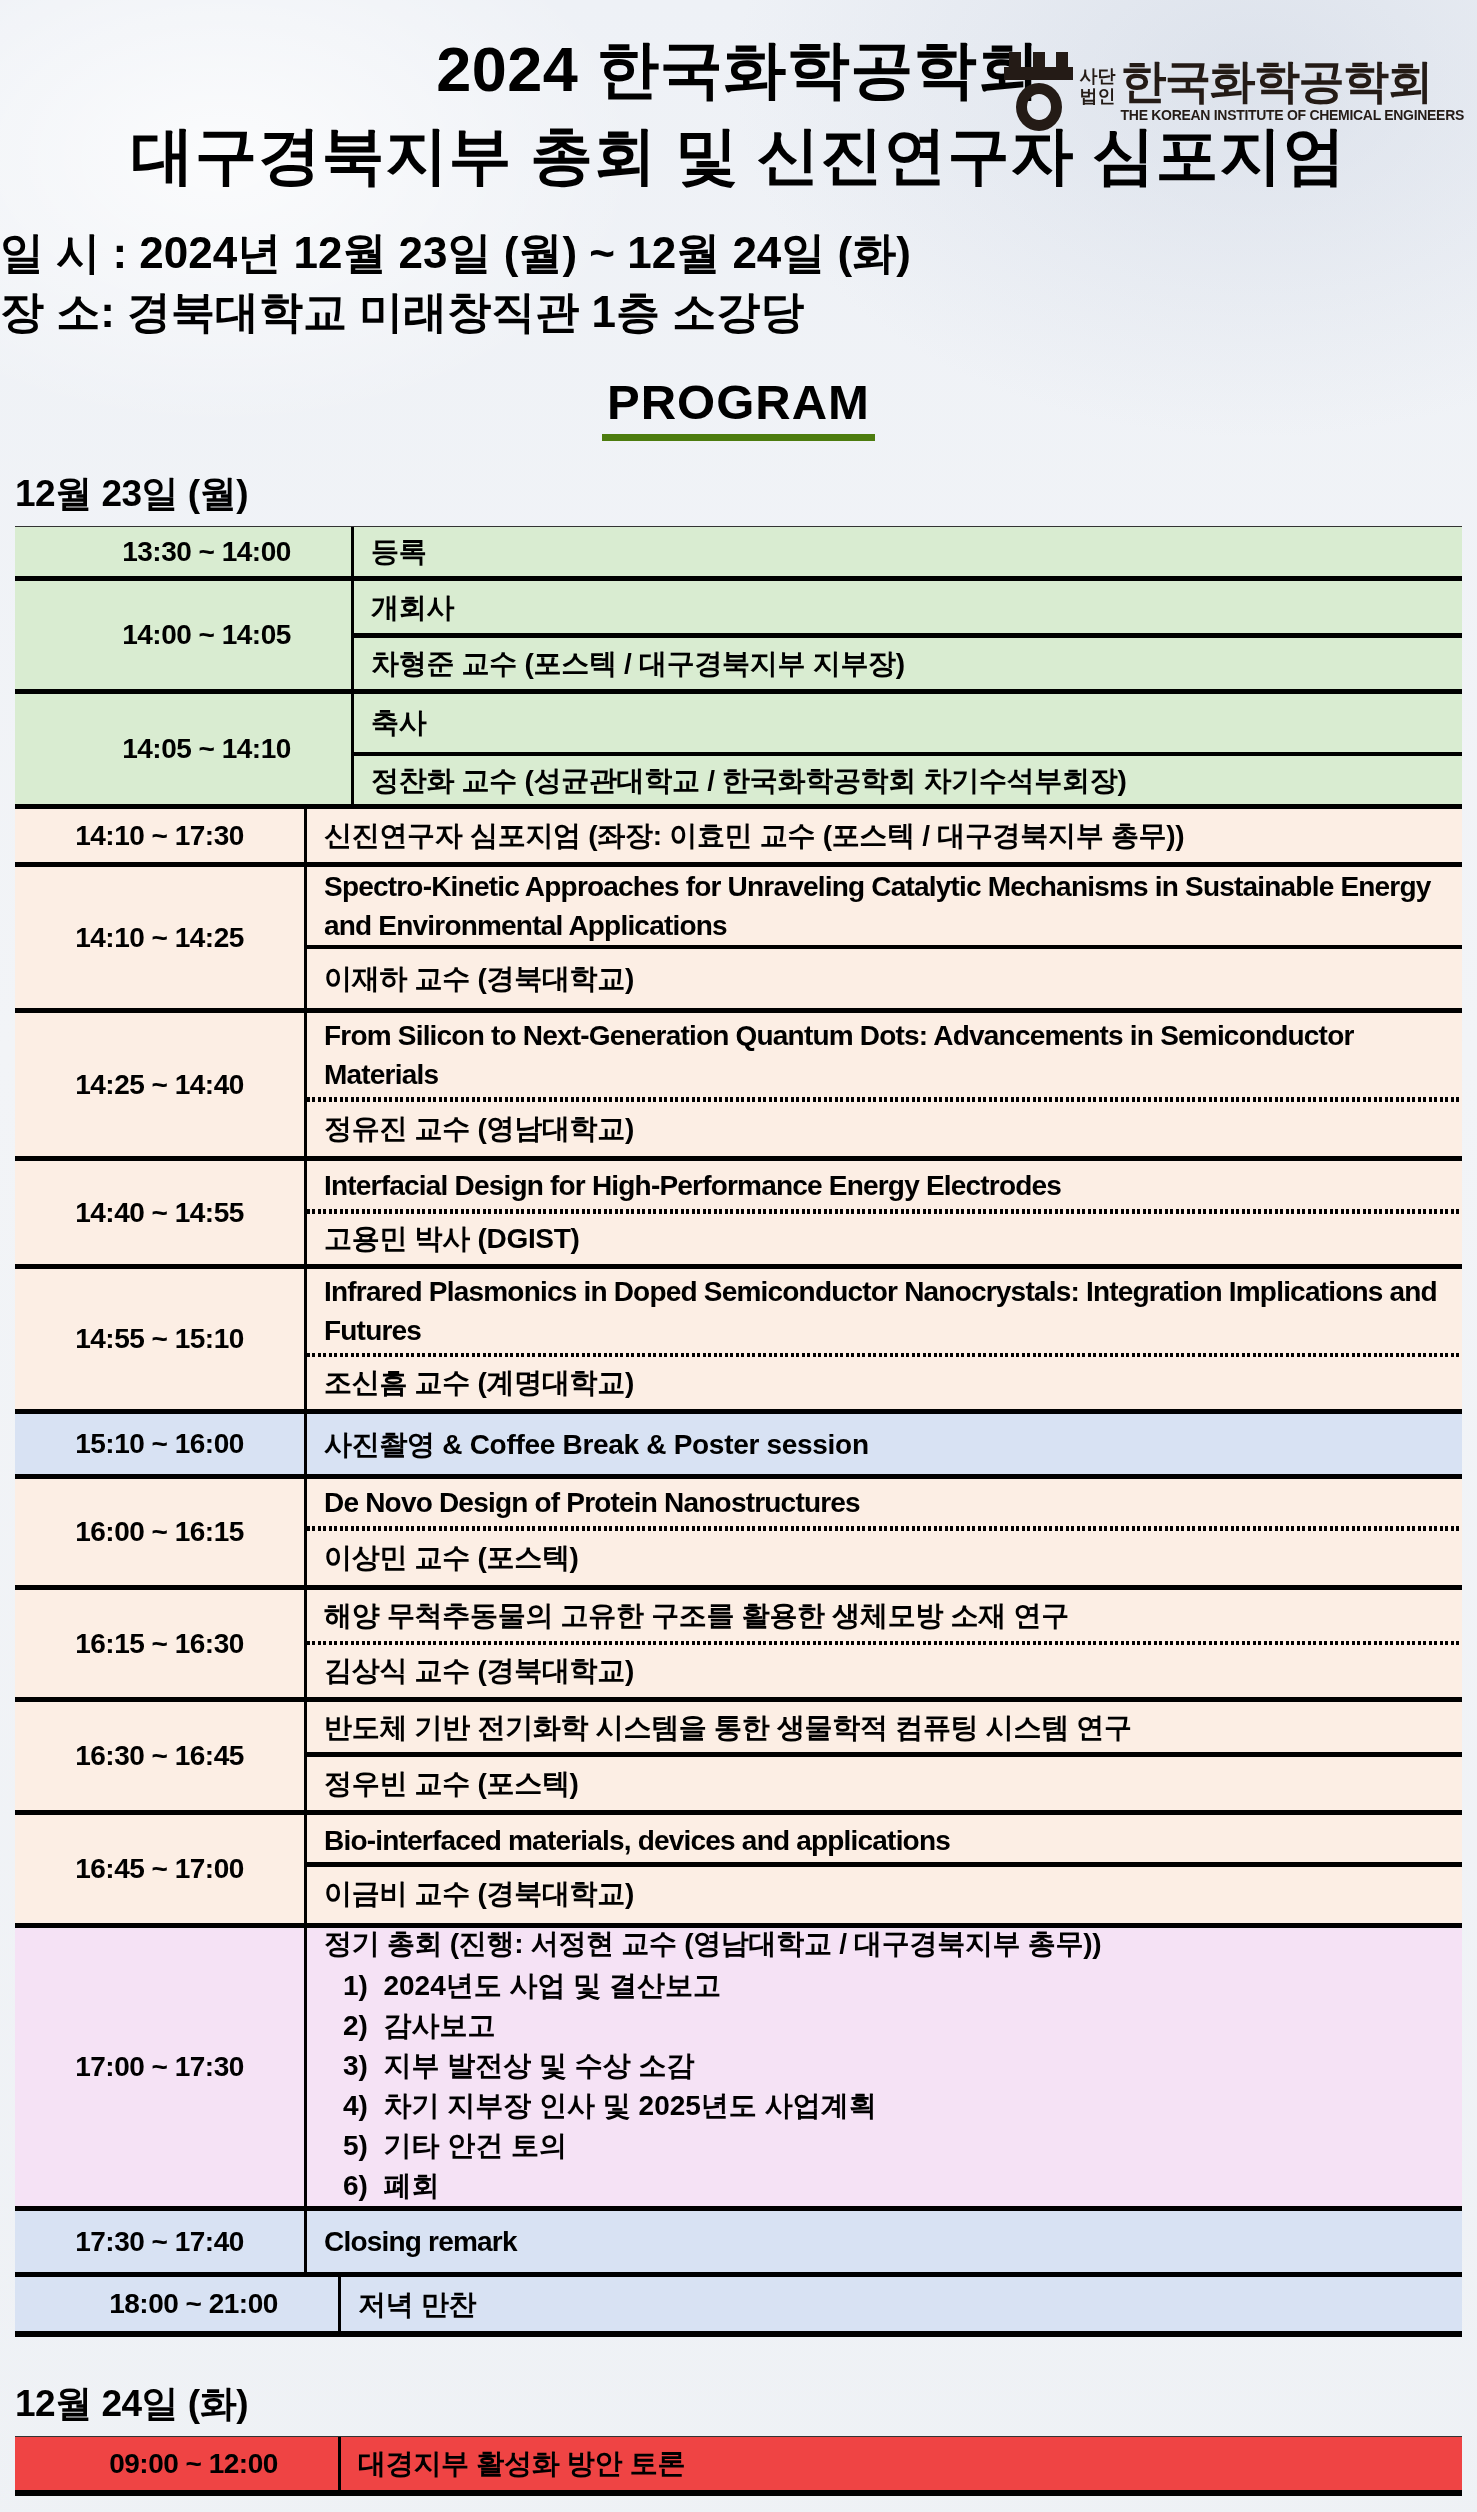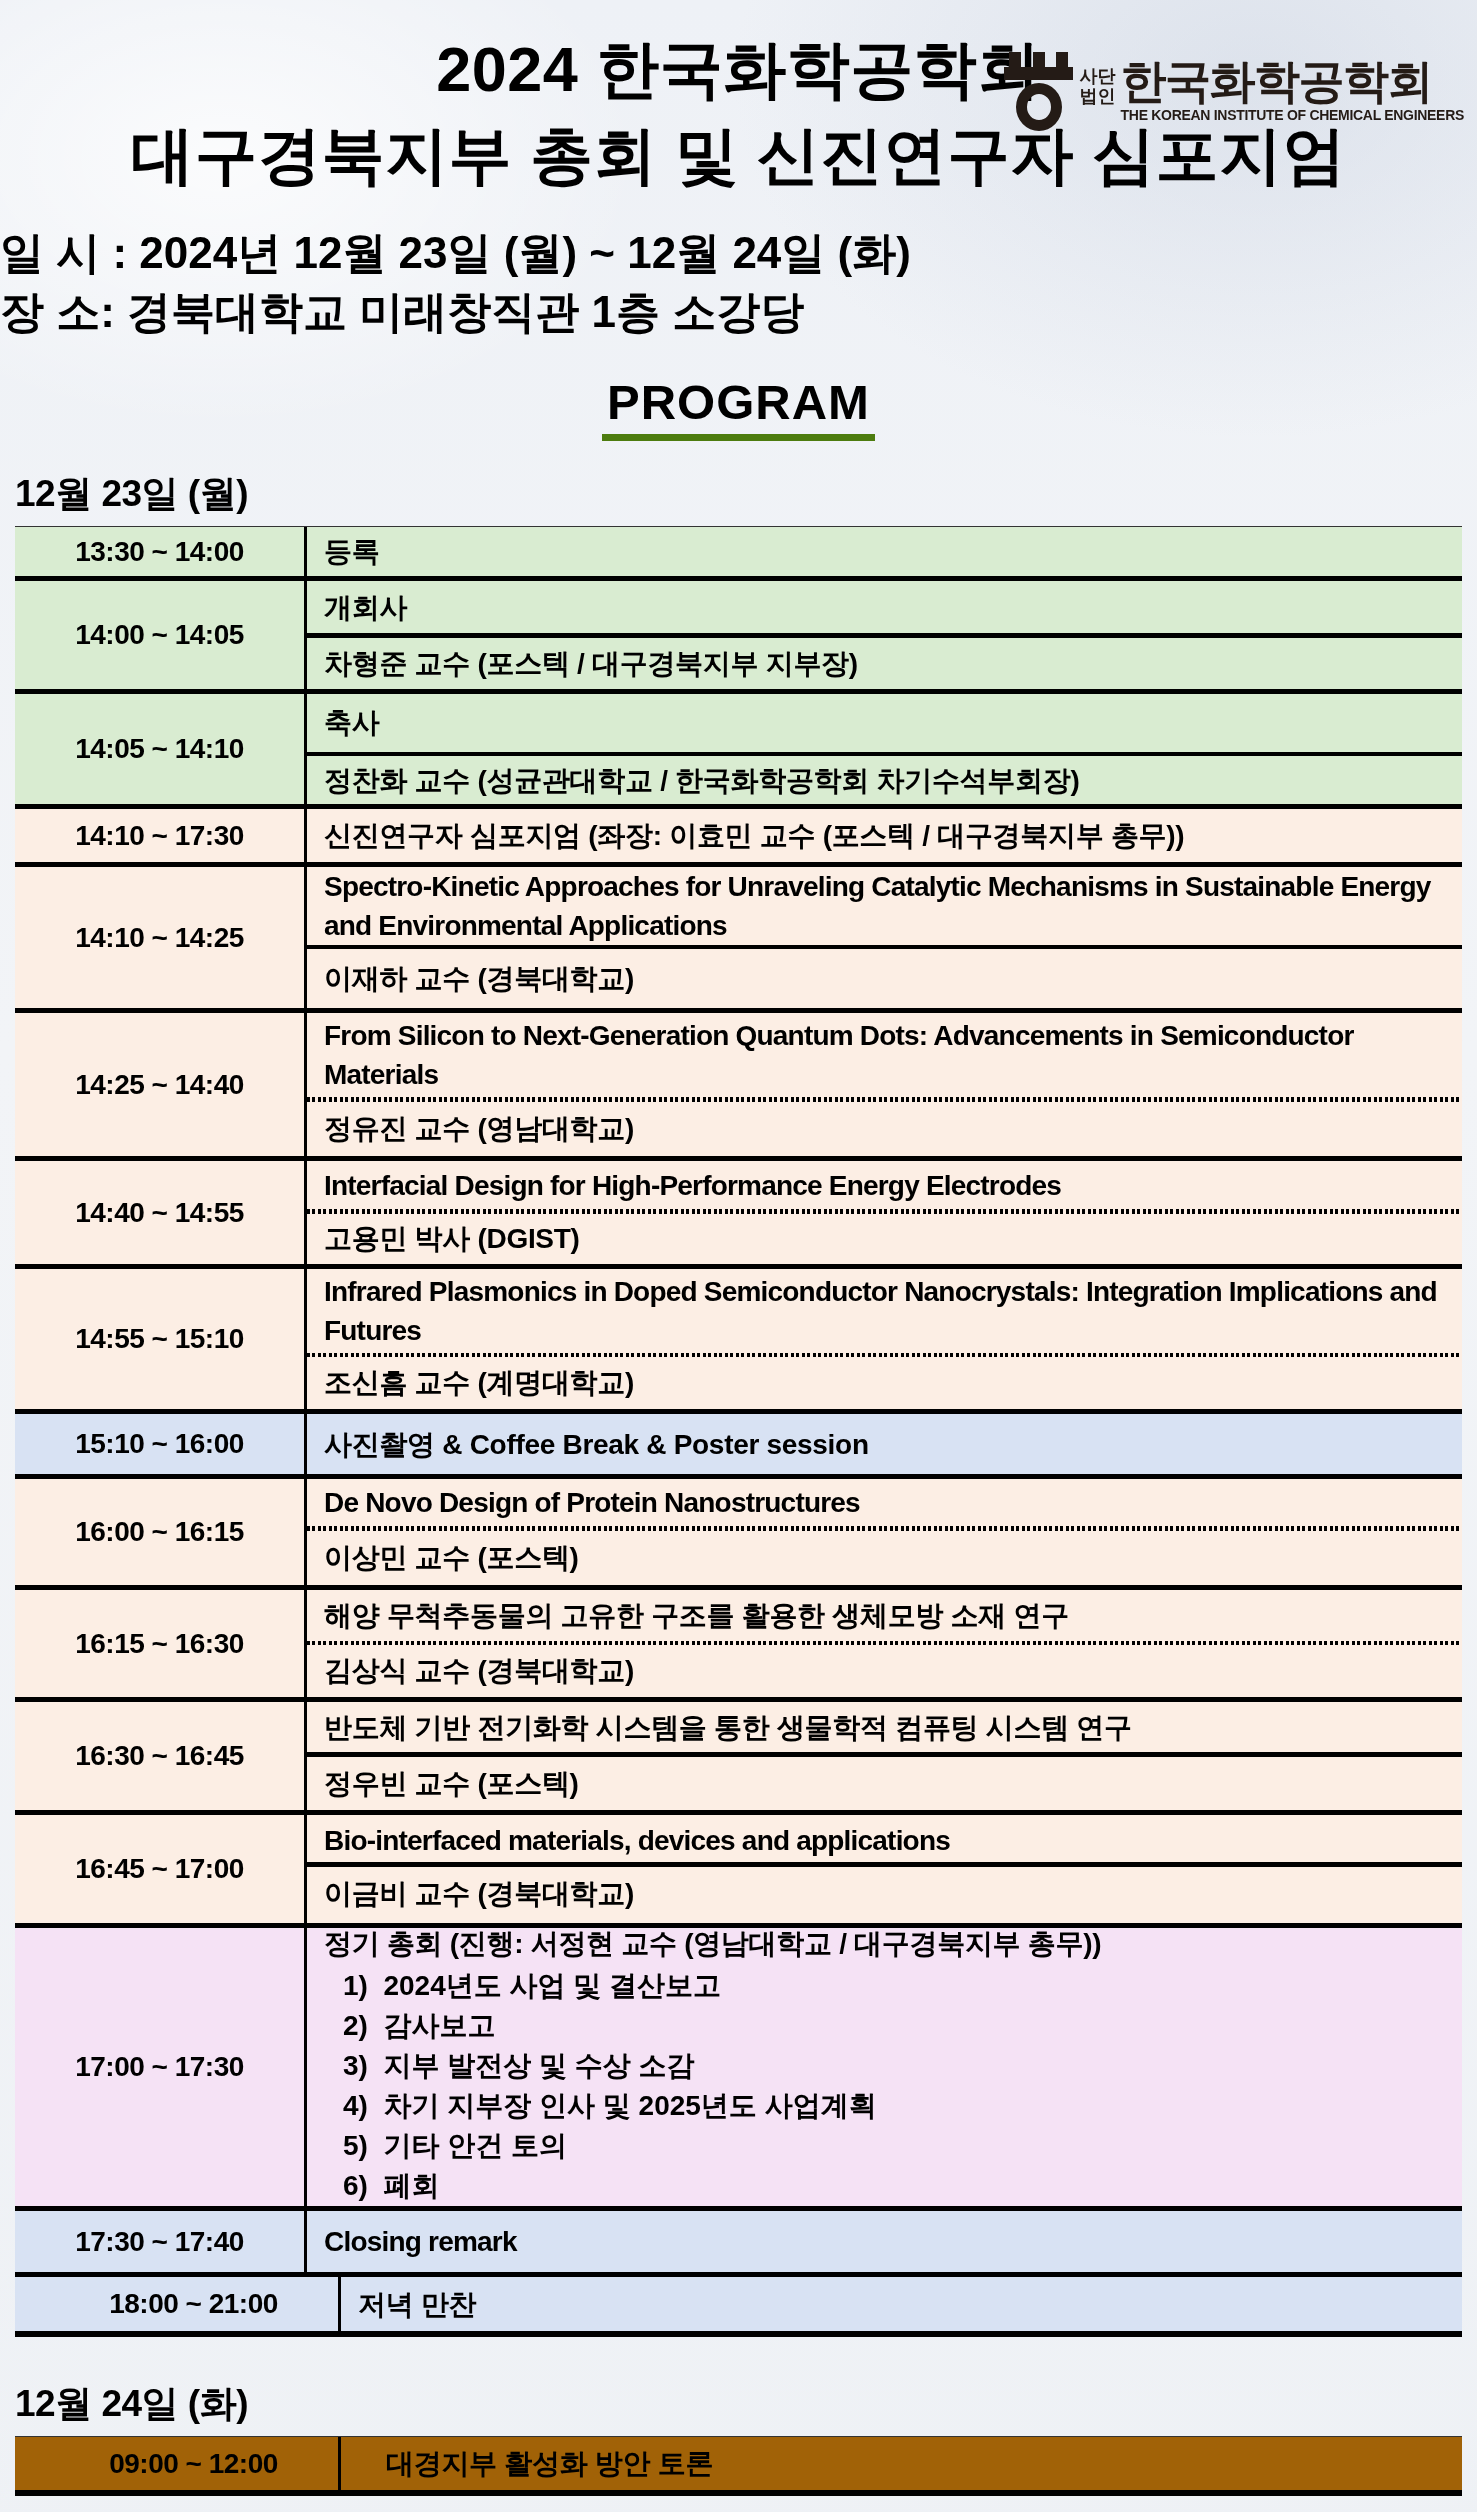--- a/index.html
+++ b/index.html
@@ -43,25 +43,25 @@
   .t-row{display:flex;border-bottom:5.5px solid #000;box-sizing:border-box;}
   .t-row.last{border-bottom:6.5px solid #000;padding-left:34px;}
   .t-time{width:289px;flex:0 0 289px;border-right:3px solid #000;display:flex;
     align-items:center;justify-content:center;font-size:28px;font-weight:800;letter-spacing:-0.5px;}
   .t-cells{flex:1;display:flex;flex-direction:column;justify-content:center;min-width:0;}
   .t-cell{display:flex;align-items:center;padding-left:17px;padding-right:14px;
     font-size:28px;font-weight:800;line-height:39px;letter-spacing:-0.3px;}
   .t-cell.en{letter-spacing:-0.8px;}
   .divider-solid{height:4.5px;background:#000;}
   .divider-dotted{height:4.5px;background-image:repeating-linear-gradient(90deg,#000 0 3px,rgba(0,0,0,0) 3px 5.5px);}
-  .bg-green{background:#d9ecd1;}
+  .bg-green{background:#d9ecd1;padding-left:47px;}
   .bg-peach{background:#fceee4;}
   .bg-blue{background:#d8e2f3;}
   .bg-lavender{background:#f5e2f5;}
-  .bg-blue2{background:#a16207;gap:28px;}
+  .bg-blue2{background:#ef4444;}
   .agenda-list{display:flex;flex-direction:column;justify-content:center;
     padding:8px 14px 10px 36px;font-size:28px;font-weight:800;line-height:40px;}
   .agenda-item{white-space:pre-wrap;}
 </style>
 </head>
 <body>
 
 <div class="page">
 
   <div class="kiche-logo">

